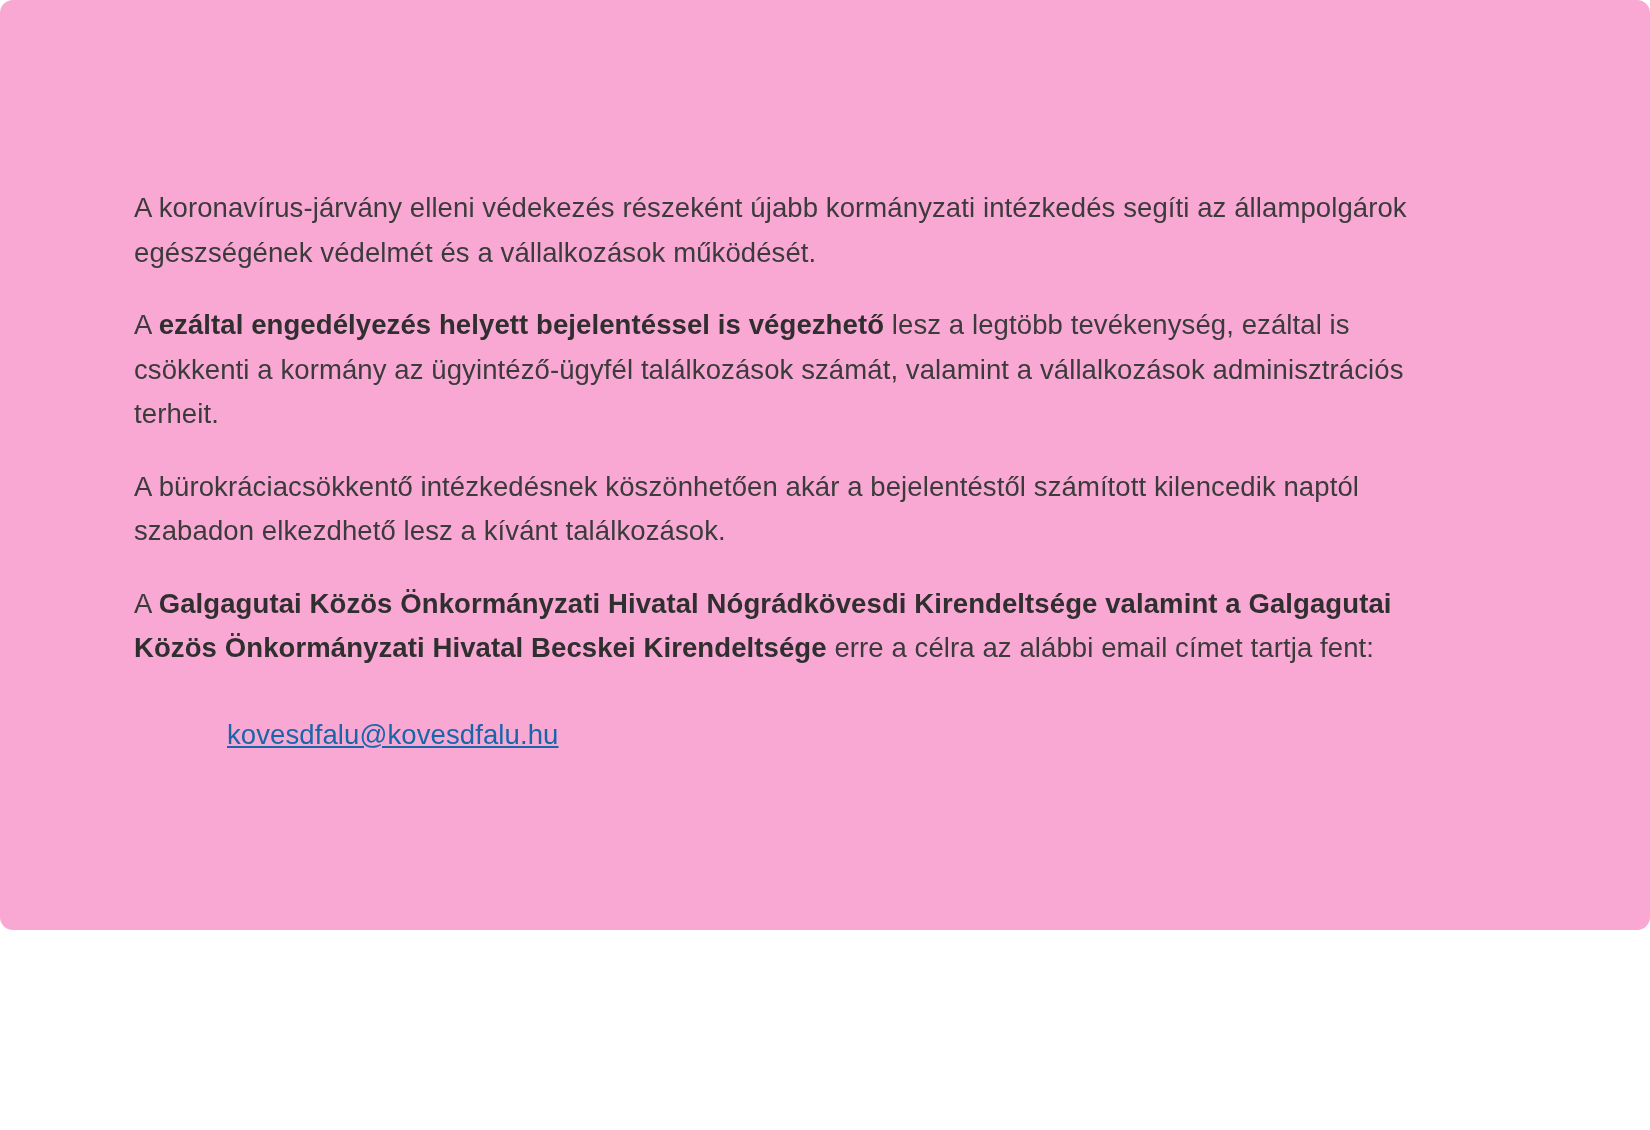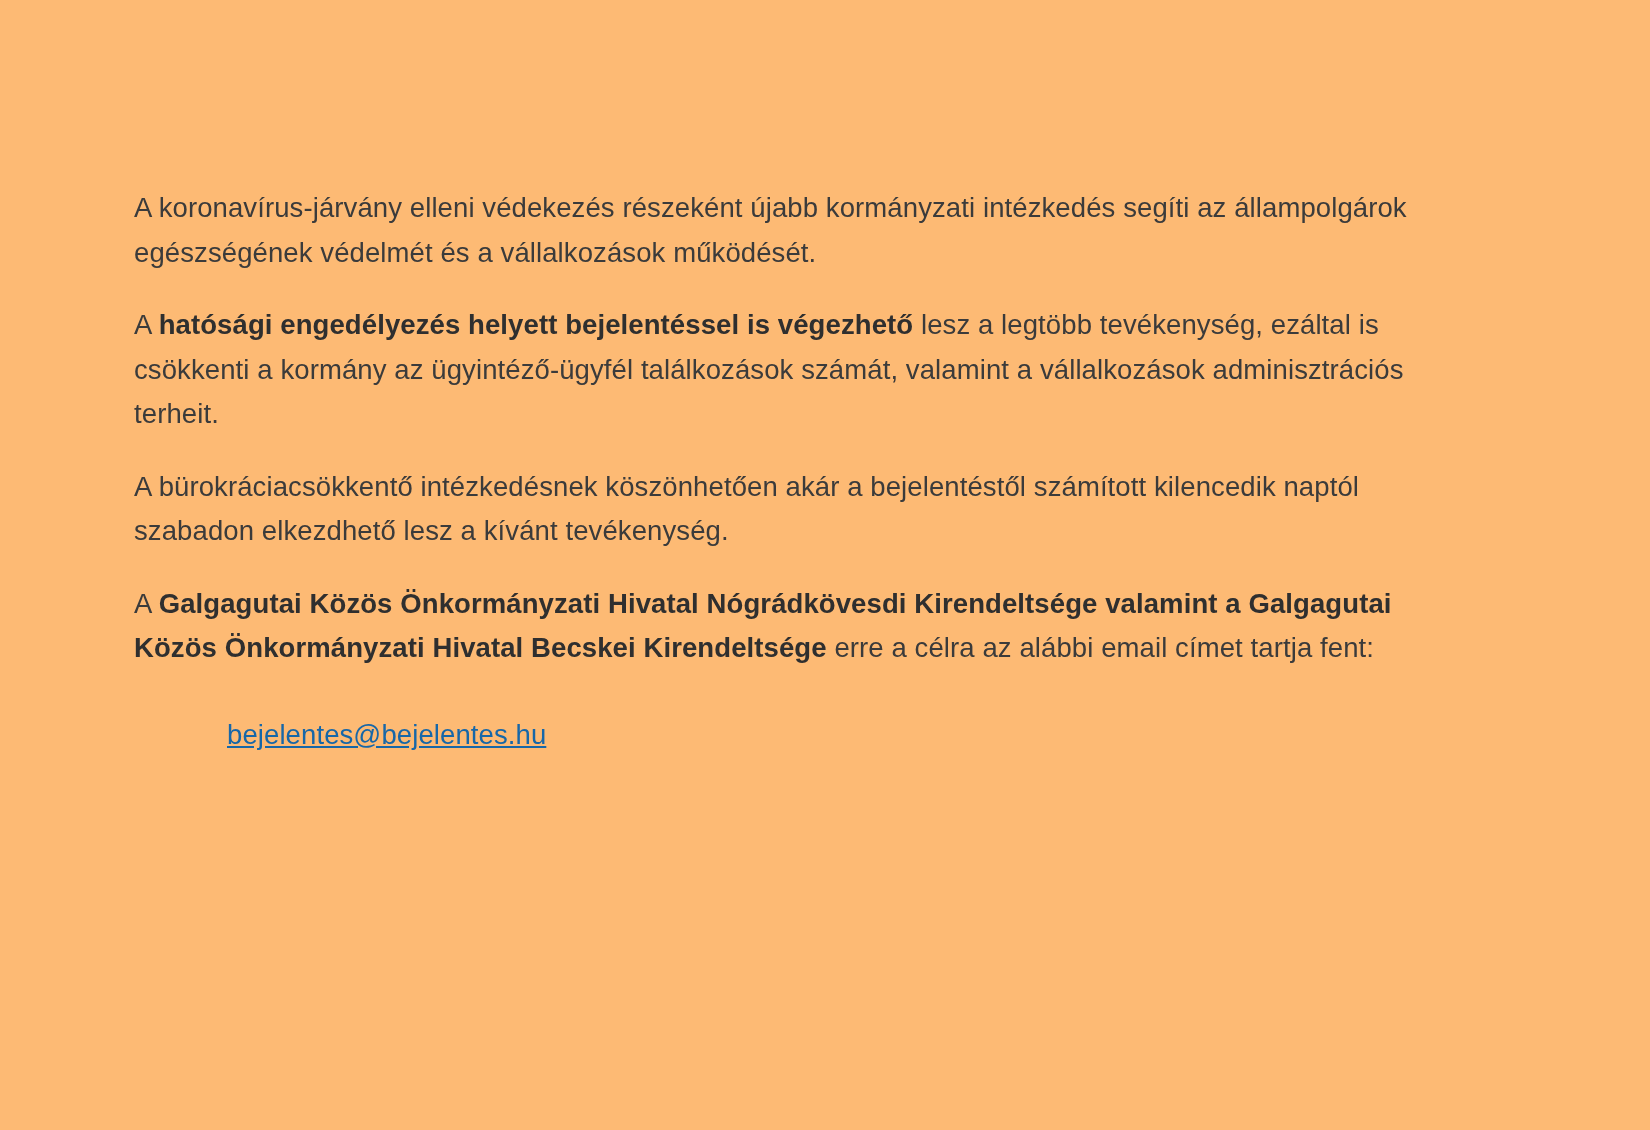--- a/index.html
+++ b/index.html
@@ -10,23 +10,24 @@
   body {
     width: 1650px;
     height: 1130px;
     font-family: "Liberation Sans", sans-serif;
     color: #3a3a3a;
     -webkit-font-smoothing: antialiased;
   }
   .page {
     position: relative;
     width: 1650px;
-    height: 1130px;
-    background: #fdba74;
+    height: 930px;
+    background: #f9a8d4;
     box-sizing: border-box;
+    border-radius: 13px;
   }
   .content {
     position: absolute;
     left: 134px;
     top: 186px;
     width: 1290px;
   }
   p.para {
     margin: 0 0 28px 0;
     font-size: 27.5px;
@@ -58,29 +59,29 @@
 <body>
 
 <div class="page">
   <div class="content">
 
     <p class="para">
       <span>A koronavírus-járvány elleni védekezés részeként újabb kormányzati intézkedés segíti az állampolgárok egészségének védelmét és a vállalkozások működését.</span>
     </p>
 
     <p class="para">
-      <span>A </span><span class="b">hatósági engedélyezés helyett bejelentéssel is végezhető</span><span> lesz a legtöbb tevékenység, ezáltal is csökkenti a kormány az ügyintéző-ügyfél találkozások számát, valamint a vállalkozások adminisztrációs terheit.</span>
+      <span>A </span><span class="b">ezáltal engedélyezés helyett bejelentéssel is végezhető</span><span> lesz a legtöbb tevékenység, ezáltal is csökkenti a kormány az ügyintéző-ügyfél találkozások számát, valamint a vállalkozások adminisztrációs terheit.</span>
     </p>
 
     <p class="para">
-      <span>A bürokráciacsökkentő intézkedésnek köszönhetően akár a bejelentéstől számított kilencedik naptól szabadon elkezdhető lesz a kívánt tevékenység.</span>
+      <span>A bürokráciacsökkentő intézkedésnek köszönhetően akár a bejelentéstől számított kilencedik naptól szabadon elkezdhető lesz a kívánt találkozások.</span>
     </p>
 
     <p class="para">
       <span>A </span><span class="b">Galgagutai Közös Önkormányzati Hivatal Nógrádkövesdi Kirendeltsége valamint  a Galgagutai Közös Önkormányzati Hivatal Becskei Kirendeltsége</span><span> erre a célra az alábbi email címet tartja fent:</span>
     </p>
 
     <div class="link-block">
-      <a class="mail-link" href="mailto:bejelentes@kovesdfalu.hu">bejelentes@bejelentes.hu</a>
+      <a class="mail-link" href="mailto:bejelentes@kovesdfalu.hu">kovesdfalu@kovesdfalu.hu</a>
     </div>
 
   </div>
 </div>
 
 </body></html>

